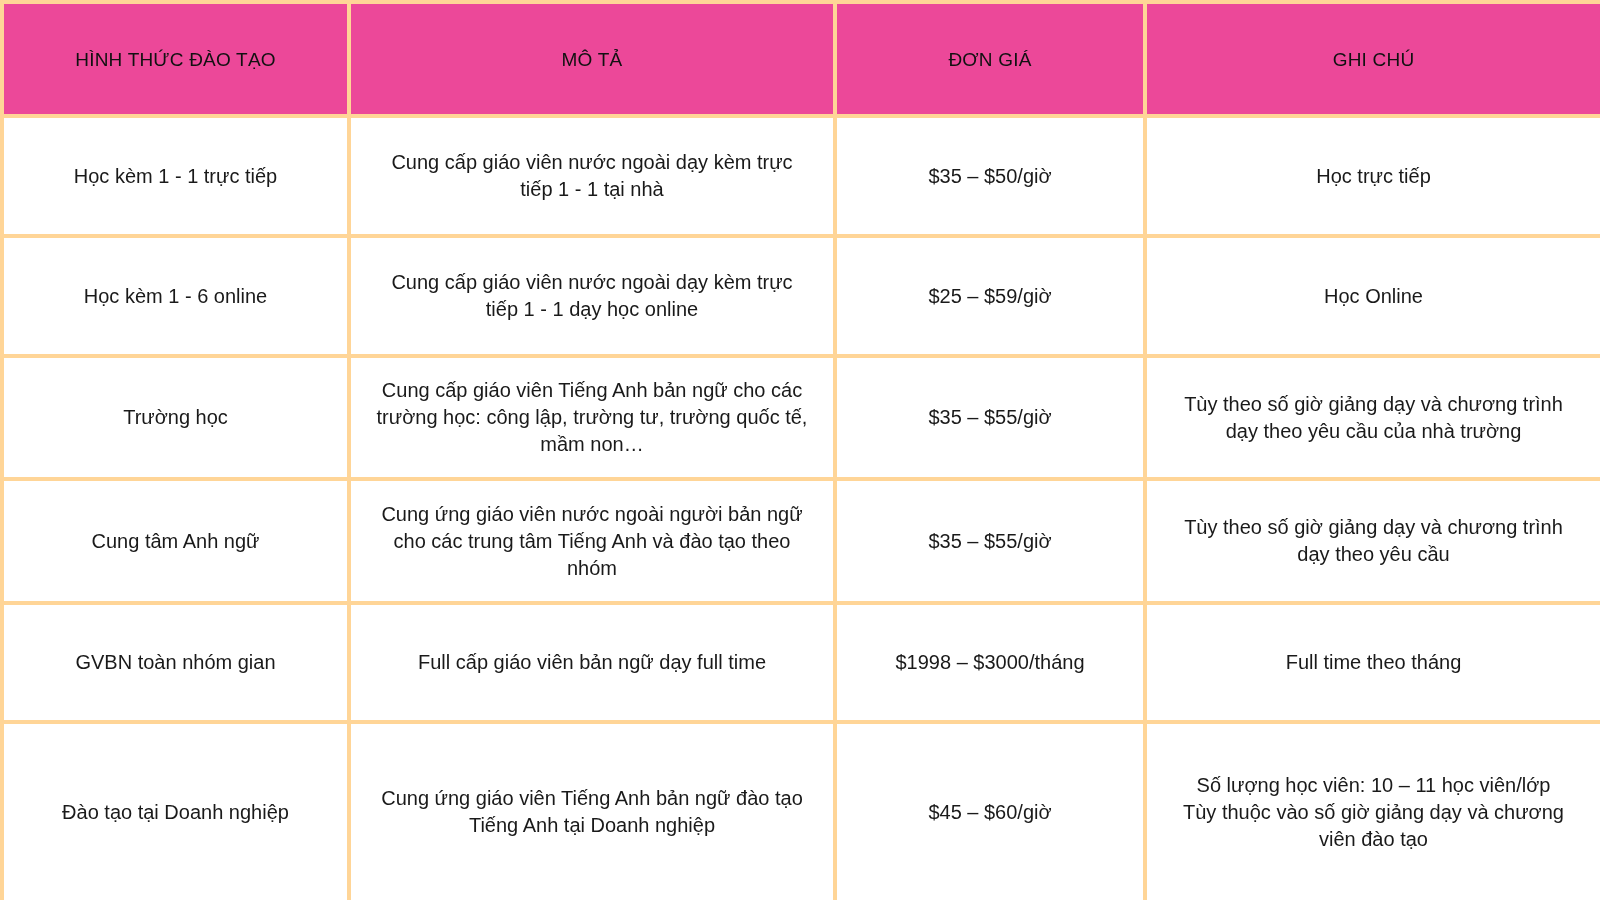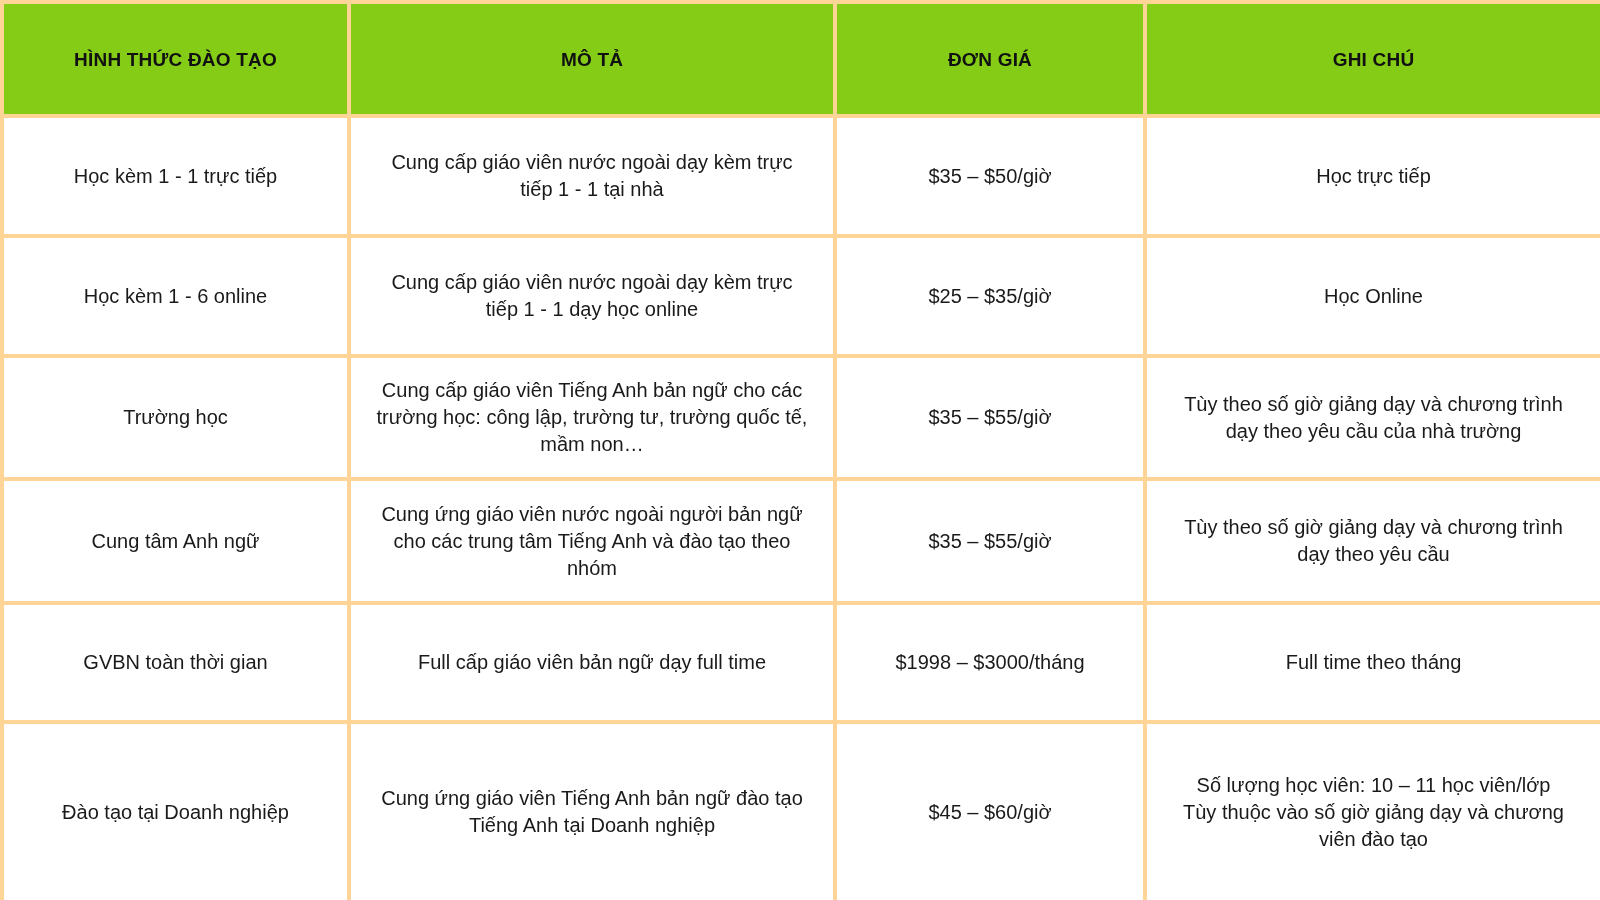--- a/index.html
+++ b/index.html
@@ -14,22 +14,22 @@
   table.pricing th, table.pricing td {
     border: 4px solid #ffd597;
     text-align: center;
     vertical-align: middle;
     color: #1a1a1a;
     padding: 0 22px;
     font-size: 20px;
     line-height: 27px;
   }
   table.pricing th {
-    background: #84cc16;
-    font-weight: bold;
+    background: #ec4899;
+    font-weight: normal;
     font-size: 19px;
     letter-spacing: 0.2px;
     color: #111111;
   }
   table.pricing td { background: #ffffff; }
   .line { display: block; }
 </style>
 </head>
 <body>
 
@@ -52,37 +52,37 @@
     <tbody>
       <tr style="height:120px">
         <td>Học kèm 1 - 1 trực tiếp</td>
         <td>Cung cấp giáo viên nước ngoài dạy kèm trực tiếp 1 - 1 tại nhà</td>
         <td>$35 – $50/giờ</td>
         <td>Học trực tiếp</td>
       </tr>
       <tr style="height:120px">
         <td>Học kèm 1 - 6 online</td>
         <td>Cung cấp giáo viên nước ngoài dạy kèm trực tiếp 1 - 1 dạy học online</td>
-        <td>$25 – $35/giờ</td>
+        <td>$25 – $59/giờ</td>
         <td>Học Online</td>
       </tr>
       <tr style="height:123px">
         <td>Trường học</td>
         <td>Cung cấp giáo viên Tiếng Anh bản ngữ cho các trường học: công lập, trường tư, trường quốc tế, mầm non…</td>
         <td>$35 – $55/giờ</td>
         <td>Tùy theo số giờ giảng dạy và chương trình dạy theo yêu cầu của nhà trường</td>
       </tr>
       <tr style="height:124px">
         <td>Cung tâm Anh ngữ</td>
         <td>Cung ứng giáo viên nước ngoài người bản ngữ cho các trung tâm Tiếng Anh và đào tạo theo nhóm</td>
         <td>$35 – $55/giờ</td>
         <td>Tùy theo số giờ giảng dạy và chương trình dạy theo yêu cầu</td>
       </tr>
       <tr style="height:119px">
-        <td>GVBN toàn thời gian</td>
+        <td>GVBN toàn nhóm gian</td>
         <td>Full cấp giáo viên bản ngữ dạy full time</td>
         <td>$1998 – $3000/tháng</td>
         <td>Full time theo tháng</td>
       </tr>
       <tr style="height:180px">
         <td>Đào tạo tại Doanh nghiệp</td>
         <td>Cung ứng giáo viên Tiếng Anh bản ngữ đào tạo Tiếng Anh tại Doanh nghiệp</td>
         <td>$45 – $60/giờ</td>
         <td>
           <span class="line">Số lượng học viên: 10 – 11 học viên/lớp</span>

